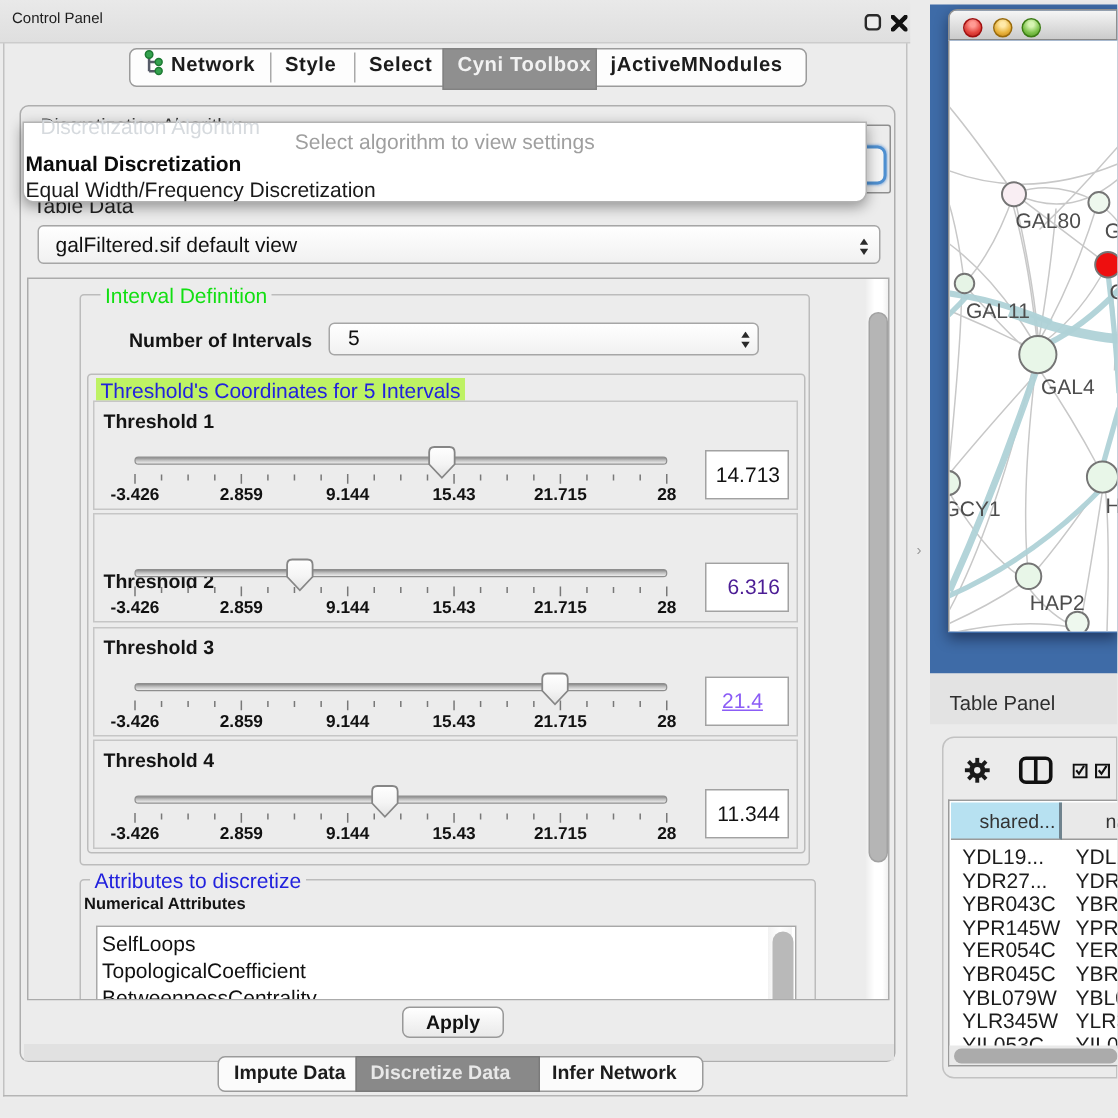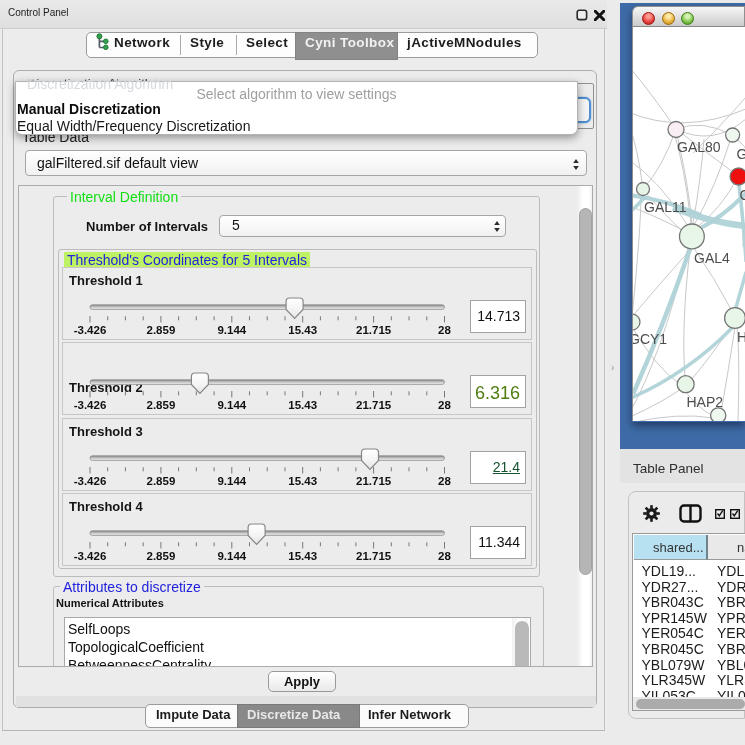--- a/index.html
+++ b/index.html
@@ -122,21 +122,21 @@
         <path d="M28.0 49 V55.5 M45.7 49.3 V53.3 M63.4 49.3 V53.3 M81.2 49.3 V53.3 M98.9 49 V55.5 M116.6 49.3 V53.3 M134.3 49.3 V53.3 M152.1 49.3 V53.3 M169.8 49 V55.5 M187.5 49.3 V53.3 M205.2 49.3 V53.3 M223.0 49.3 V53.3 M240.7 49 V55.5 M258.4 49.3 V53.3 M276.1 49.3 V53.3 M293.9 49.3 V53.3 M311.6 49 V55.5 M329.3 49.3 V53.3 M347.0 49.3 V53.3 M364.8 49.3 V53.3 M382.5 49 V55.5" stroke="#787878" stroke-width="1"></path>
         <text x="28.0" y="66.6" font-size="11.5" font-weight="bold" fill="#111" text-anchor="middle">-3.426</text>
         <text x="98.9" y="66.6" font-size="11.5" font-weight="bold" fill="#111" text-anchor="middle">2.859</text>
         <text x="169.8" y="66.6" font-size="11.5" font-weight="bold" fill="#111" text-anchor="middle">9.144</text>
         <text x="240.7" y="66.6" font-size="11.5" font-weight="bold" fill="#111" text-anchor="middle">15.43</text>
         <text x="311.6" y="66.6" font-size="11.5" font-weight="bold" fill="#111" text-anchor="middle">21.715</text>
         <text x="382.5" y="66.6" font-size="11.5" font-weight="bold" fill="#111" text-anchor="middle">28</text>
         <path d="M129.4 34.5 Q129.4 31 132.9 31 L142.9 31 Q146.4 31 146.4 34.5 L146.4 42.5 L137.9 51.5 L129.4 42.5 Z" fill="url(#tg2)" stroke="#868686" stroke-width="1.2"></path>
       </svg>
  <div class="abs" style="left:455px;top:188px;width:56px;height:33px;background:#fff;border:1px solid #a2a2a2;box-sizing:border-box;"></div>
- <div class="abs" style="left:455px;top:196px;width:50px;text-align:right;font-size:18px;color:#4d7c0f;">6.316</div>
+ <div class="abs" style="left:455px;top:196px;width:50px;text-align:right;font-size:14px;color:#4c1d95;">6.316</div>
  <div class="abs" style="left:47px;top:230.5px;width:470px;height:73px;border:1px solid #c6c6c6;background:#ececec;box-sizing:border-box;"></div>
  <div class="txt" style="left:54px;top:236.5px;font-size:13px;font-weight:bold;color:#141414;">Threshold 3</div>
  <svg class="abs" style="left:47px;top:230.5px;" width="470" height="73" viewBox="0 0 470 73">
         <defs>
           <linearGradient id="tg3" x1="0" y1="0" x2="0" y2="1">
             <stop offset="0" stop-color="#ffffff"></stop>
             <stop offset="0.55" stop-color="#f4f4f4"></stop>
             <stop offset="1" stop-color="#e3e3e3"></stop>
           </linearGradient>
           <linearGradient id="trk3" x1="0" y1="0" x2="0" y2="1">
@@ -149,21 +149,21 @@
         <path d="M28.0 49 V55.5 M45.7 49.3 V53.3 M63.4 49.3 V53.3 M81.2 49.3 V53.3 M98.9 49 V55.5 M116.6 49.3 V53.3 M134.3 49.3 V53.3 M152.1 49.3 V53.3 M169.8 49 V55.5 M187.5 49.3 V53.3 M205.2 49.3 V53.3 M223.0 49.3 V53.3 M240.7 49 V55.5 M258.4 49.3 V53.3 M276.1 49.3 V53.3 M293.9 49.3 V53.3 M311.6 49 V55.5 M329.3 49.3 V53.3 M347.0 49.3 V53.3 M364.8 49.3 V53.3 M382.5 49 V55.5" stroke="#787878" stroke-width="1"></path>
         <text x="28.0" y="66.6" font-size="11.5" font-weight="bold" fill="#111" text-anchor="middle">-3.426</text>
         <text x="98.9" y="66.6" font-size="11.5" font-weight="bold" fill="#111" text-anchor="middle">2.859</text>
         <text x="169.8" y="66.6" font-size="11.5" font-weight="bold" fill="#111" text-anchor="middle">9.144</text>
         <text x="240.7" y="66.6" font-size="11.5" font-weight="bold" fill="#111" text-anchor="middle">15.43</text>
         <text x="311.6" y="66.6" font-size="11.5" font-weight="bold" fill="#111" text-anchor="middle">21.715</text>
         <text x="382.5" y="66.6" font-size="11.5" font-weight="bold" fill="#111" text-anchor="middle">28</text>
         <path d="M299.5 34.5 Q299.5 31 303.0 31 L313.0 31 Q316.5 31 316.5 34.5 L316.5 42.5 L308.0 51.5 L299.5 42.5 Z" fill="url(#tg3)" stroke="#868686" stroke-width="1.2"></path>
       </svg>
  <div class="abs" style="left:455px;top:263.5px;width:56px;height:33px;background:#fff;border:1px solid #a2a2a2;box-sizing:border-box;"></div>
- <div class="abs" style="left:455px;top:271.5px;width:50px;text-align:right;font-size:14px;color:#14532d;text-decoration:underline;">21.4</div>
+ <div class="abs" style="left:455px;top:271.5px;width:50px;text-align:center;font-size:14px;color:#8b5cf6;text-decoration:underline;">21.4</div>
  <div class="abs" style="left:47px;top:306px;width:470px;height:73px;border:1px solid #c6c6c6;background:#ececec;box-sizing:border-box;"></div>
  <div class="txt" style="left:54px;top:312px;font-size:13px;font-weight:bold;color:#141414;">Threshold 4</div>
  <svg class="abs" style="left:47px;top:306px;" width="470" height="73" viewBox="0 0 470 73">
         <defs>
           <linearGradient id="tg4" x1="0" y1="0" x2="0" y2="1">
             <stop offset="0" stop-color="#ffffff"></stop>
             <stop offset="0.55" stop-color="#f4f4f4"></stop>
             <stop offset="1" stop-color="#e3e3e3"></stop>
           </linearGradient>
           <linearGradient id="trk4" x1="0" y1="0" x2="0" y2="1">

